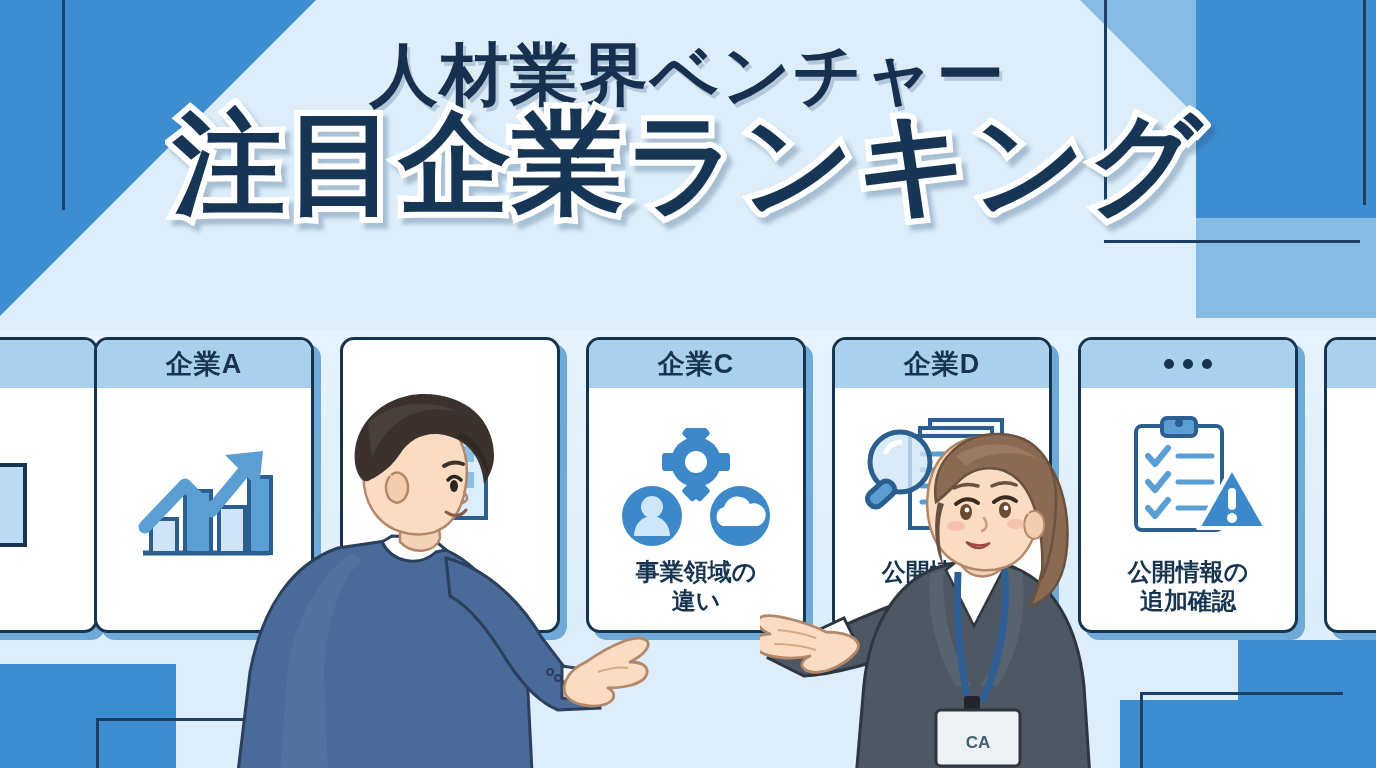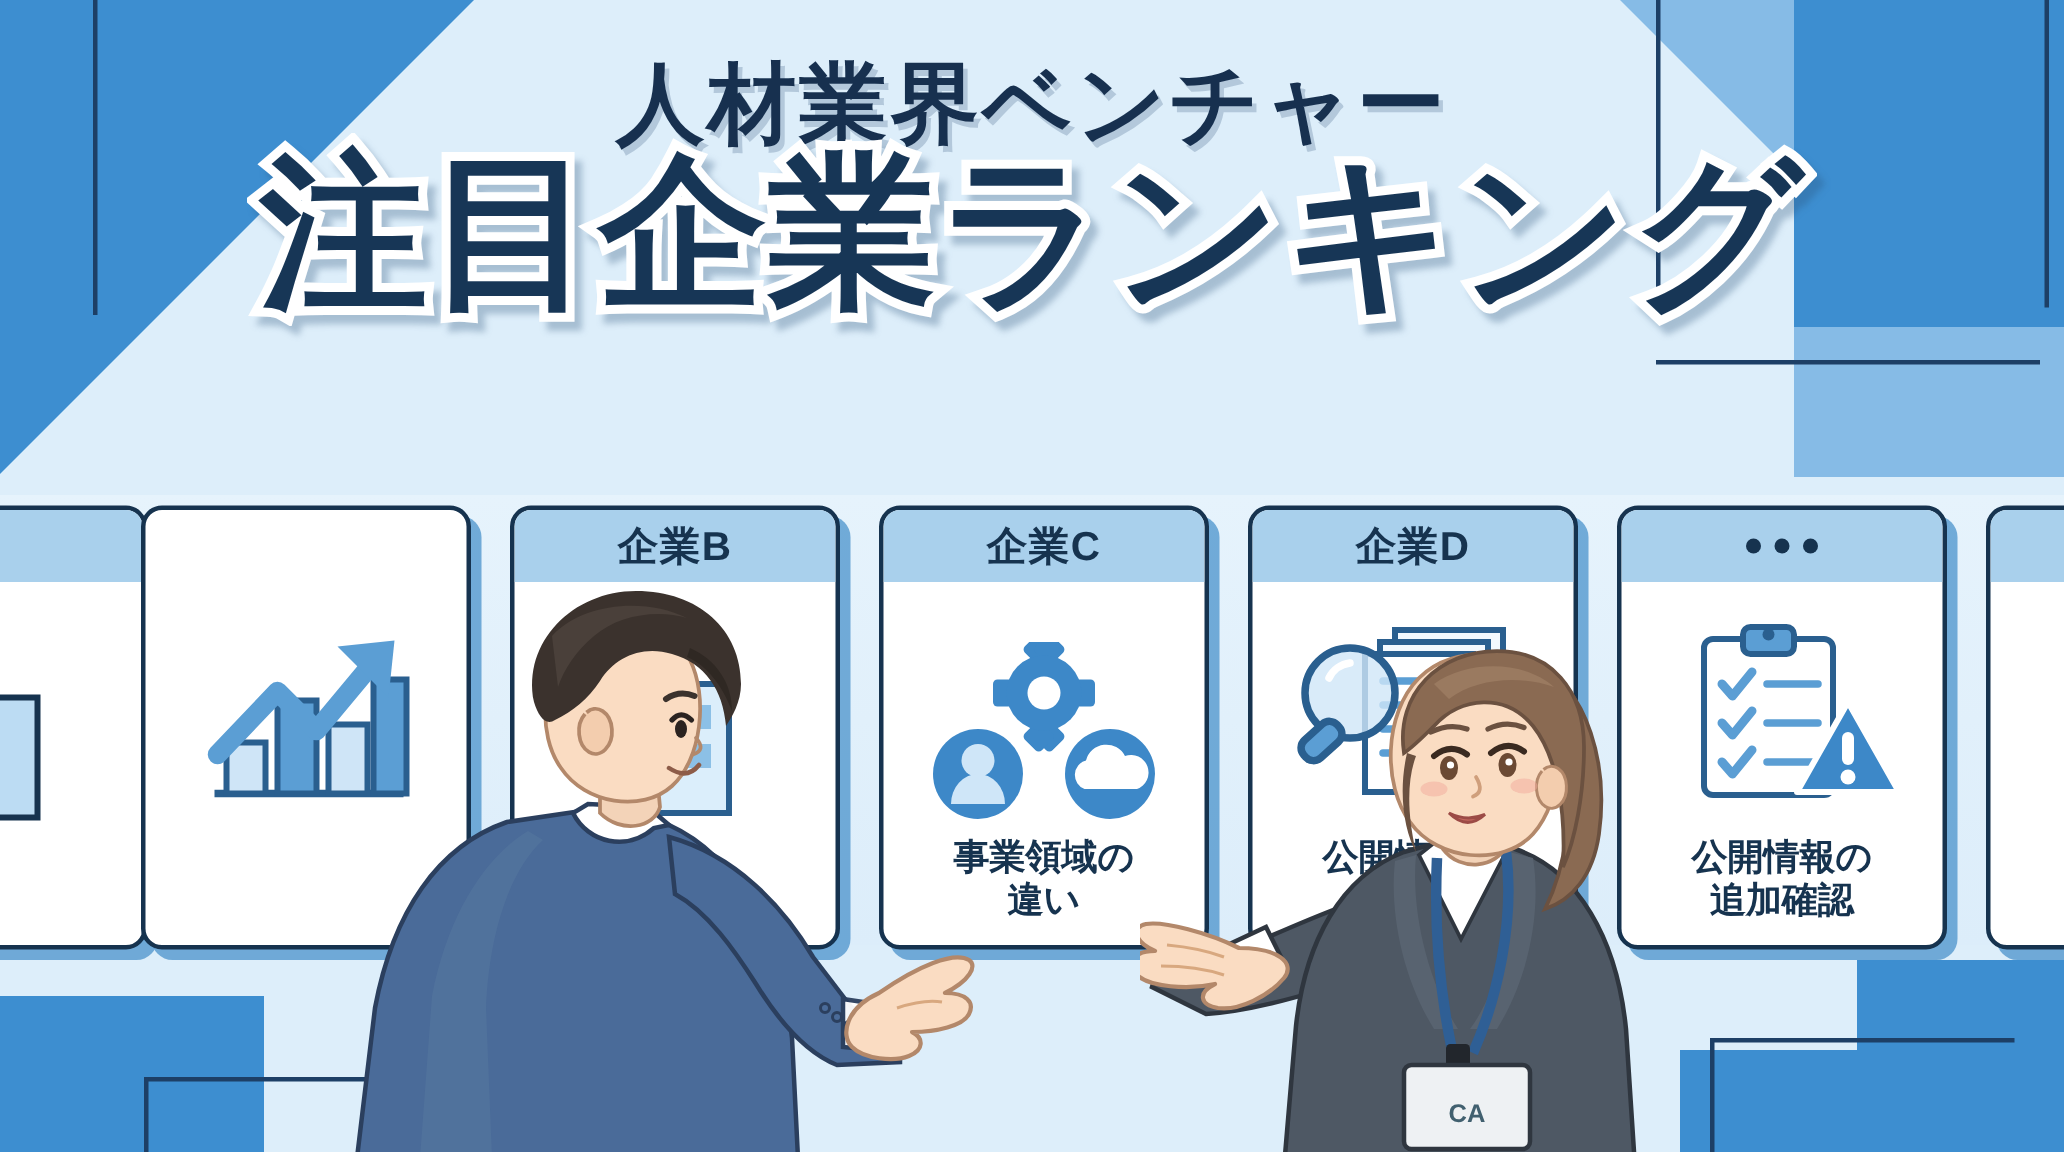--- a/index.html
+++ b/index.html
@@ -68,21 +68,21 @@
   }
 
   
   .title-wrap{
     position:absolute;left:0;top:40px;width:1376px;
     text-align:center;
     z-index:6;
     pointer-events:none;
   }
   .title-l1{
-    font-size:59px;
+    font-size:68px;
     font-weight:bold;
     color:#17304f;
     letter-spacing:2px;
     line-height:1.0;
     text-shadow:3px 4px 0 rgba(32,70,110,.22);
     white-space:nowrap;
   }
   .title-l2{
     margin-top:0;
     font-size:112px;
@@ -186,37 +186,37 @@
         <div class="card-icon">
           <svg width="110" height="120" viewBox="0 0 110 120">
             <rect x="30" y="18" width="62" height="80" fill="#bcdcf3" stroke="#16334f" stroke-width="4"></rect>
           </svg>
         </div>
         <div class="card-label"></div>
       </div>
     </div>
 
     <div class="card" id="card1">
+      <div class="card-head">企業A</div>
       <div class="card-body">
         <div class="card-icon">
           <svg width="150" height="132" viewBox="0 0 150 132">
             <line x1="14" y1="112" x2="140" y2="112" stroke="#2a5f8f" stroke-width="5"></line>
             <rect x="22" y="78" width="26" height="34" fill="#cfe5f7" stroke="#2a5f8f" stroke-width="4"></rect>
             <rect x="56" y="50" width="26" height="62" fill="#5b9ed4" stroke="#2a5f8f" stroke-width="4"></rect>
             <rect x="90" y="66" width="26" height="46" fill="#cfe5f7" stroke="#2a5f8f" stroke-width="4"></rect>
             <rect x="120" y="36" width="22" height="76" fill="#5b9ed4" stroke="#2a5f8f" stroke-width="4"></rect>
             <path d="M16 86 L56 44 L82 70 L122 22" fill="none" stroke="#5b9ed4" stroke-width="13" stroke-linejoin="round" stroke-linecap="round"></path>
             <path d="M96 14 L134 10 L130 48 Z" fill="#5b9ed4"></path>
           </svg>
         </div>
       </div>
     </div>
 
     <div class="card" id="card2">
-      <div class="card-head">企業B</div>
       <div class="card-body">
         <div class="card-icon">
           <svg width="140" height="126" viewBox="0 0 140 126">
             <rect x="36" y="26" width="70" height="86" fill="#dbeefb" stroke="#2a5f8f" stroke-width="4"></rect>
             <rect x="48" y="40" width="16" height="16" fill="#8cc0e6"></rect>
             <rect x="78" y="40" width="16" height="16" fill="#8cc0e6"></rect>
             <rect x="48" y="66" width="16" height="16" fill="#8cc0e6"></rect>
             <rect x="78" y="66" width="16" height="16" fill="#8cc0e6"></rect>
           </svg>
         </div>

